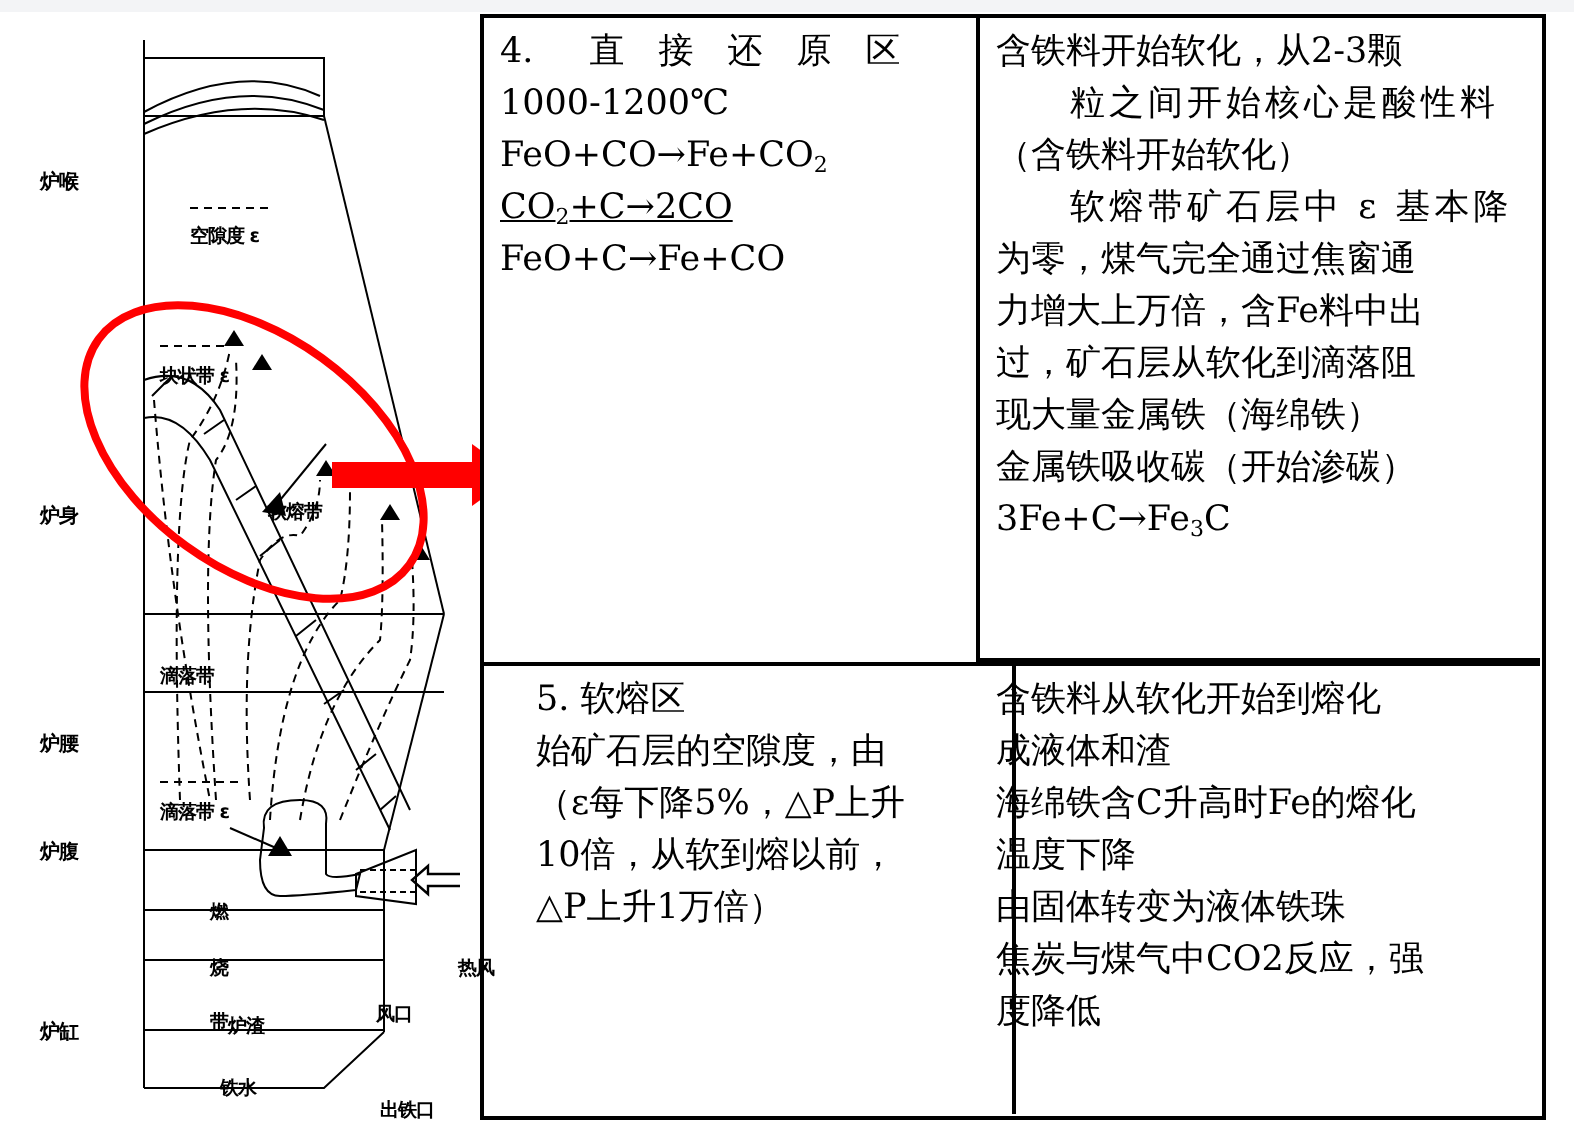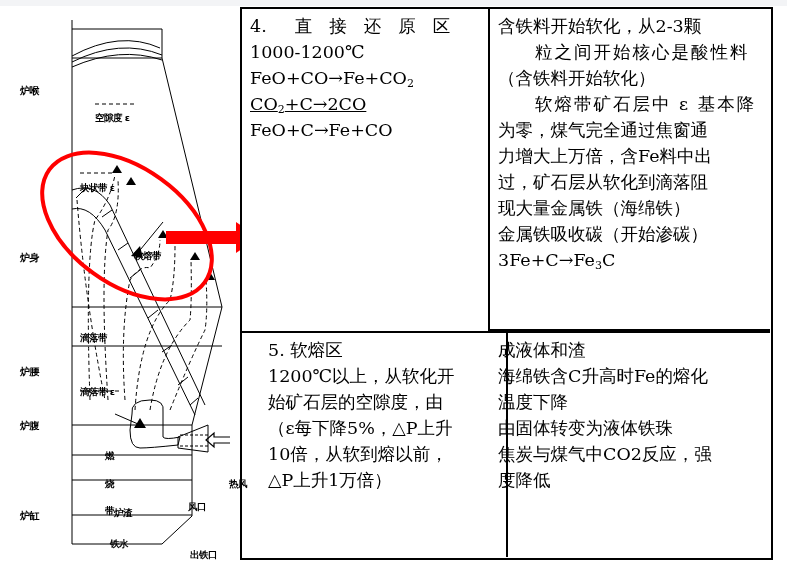--- a/index.html
+++ b/index.html
@@ -97,21 +97,21 @@
 <span class="lbl" style="left:20px;top:209px;">炉身</span>
 <span class="lbl" style="left:20px;top:323px;">炉腰</span>
 <span class="lbl" style="left:20px;top:377px;">炉腹</span>
 <span class="lbl" style="left:20px;top:467px;">炉缸</span>
 <span class="lbl" style="left:5px;top:527px;">死铁层</span>
 
 <span class="lbl small" style="left:95px;top:70px;">空隙度 ε</span>
 <span class="lbl small" style="left:80px;top:140px;">块状带 ε</span>
 <span class="lbl small" style="left:134px;top:208px;">软熔带</span>
 <span class="lbl small" style="left:80px;top:290px;">滴落带</span>
-<span class="lbl small" style="left:80px;top:344px;">滴落带 ε</span>
+<span class="lbl small" style="left:80px;top:358px;">滴落带 ε</span>
 <span class="lbl small" style="left:105px;top:408px;">燃</span>
 <span class="lbl small" style="left:105px;top:436px;">烧</span>
 <span class="lbl small" style="left:105px;top:463px;">带</span>
 <span class="lbl small" style="left:114px;top:465px;">炉渣</span>
 <span class="lbl small" style="left:110px;top:496px;">铁水</span>
 <span class="lbl small" style="left:188px;top:459px;">风口</span>
 <span class="lbl small" style="left:229px;top:436px;">热风</span>
 <span class="lbl small" style="left:190px;top:507px;">出铁口</span>
 
 <div id="table">
@@ -132,28 +132,28 @@
     <span class="line">为零，煤气完全通过焦窗通</span>
     <span class="line">力增大上万倍，含Fe料中出</span>
     <span class="line">过，矿石层从软化到滴落阻</span>
     <span class="line">现大量金属铁（海绵铁）</span>
     <span class="line">金属铁吸收碳（开始渗碳）</span>
     <span class="line"><span>3Fe+C→Fe</span><sub>3</sub><span>C</span></span>
   </div>
 
   <div class="cell c-bl">
     <span class="line">5.  软熔区</span>
-    <span class="line">1200℃以上，从软化开</span>
     <span class="line">始矿石层的空隙度，由</span>
     <span class="line">（ε每下降5%，△P上升</span>
     <span class="line">10倍，从软到熔以前，</span>
     <span class="line">△P上升1万倍）</span>
   </div>
 
   <div class="cell c-br">
+    <span class="line">含铁料从软化开始到熔化</span>
     <span class="line">成液体和渣</span>
     <span class="line">海绵铁含C升高时Fe的熔化</span>
     <span class="line">温度下降</span>
     <span class="line">由固体转变为液体铁珠</span>
     <span class="line">焦炭与煤气中CO2反应，强</span>
     <span class="line">度降低</span>
   </div>
 
 </div>
 

